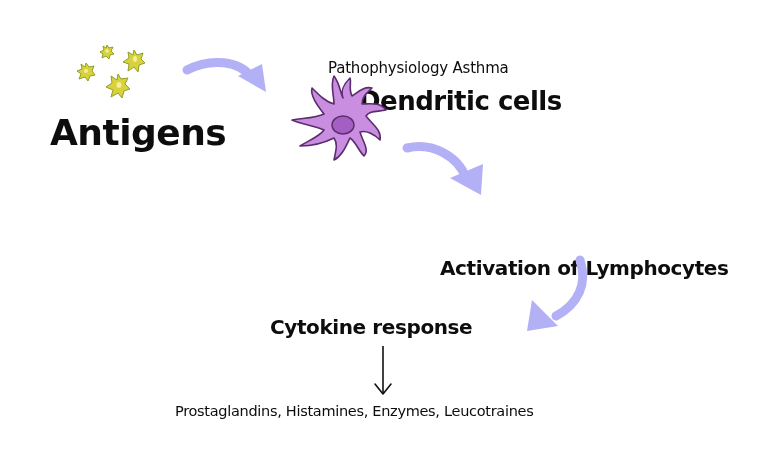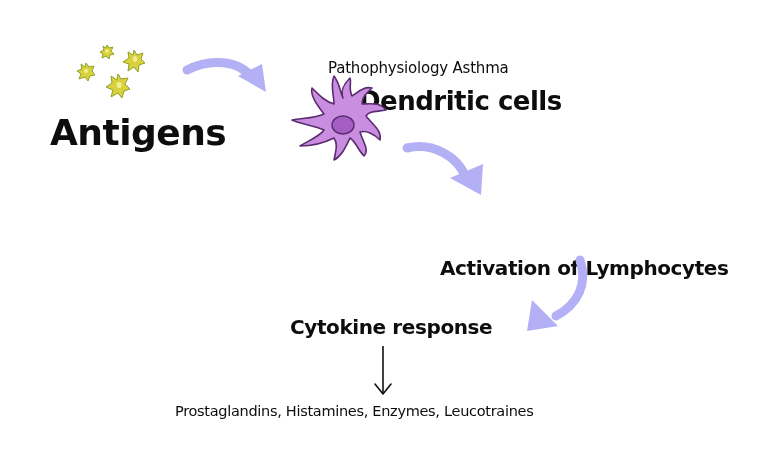--- a/index.html
+++ b/index.html
@@ -3,21 +3,21 @@
 <meta charset="utf-8">
 <style>
   html, body { margin:0; padding:0; background:#ffffff; }
   body { width:768px; height:469px; position:relative; overflow:hidden;
          font-family:"DejaVu Sans", sans-serif; color:#0d0d0d; }
   .abs { position:absolute; }
   .title { left:328px; top:19px; font-size:15px; font-weight:normal; white-space:nowrap; letter-spacing:-0.2px;margin-top:40px; }
   .dendritic-label { left:359px; top:49px; font-size:26px; font-weight:bold; white-space:nowrap; letter-spacing:-0.5px;margin-top:37px; }
   .antigens-label { left:50px; top:112px; font-size:36px; font-weight:bold; white-space:nowrap; letter-spacing:-0.5px; }
   .activation-label { left:440px; top:212px; font-size:20px; font-weight:bold; white-space:nowrap; letter-spacing:-0.4px;margin-top:44px; }
-  .cytokine-label { left:270px; top:315px; font-size:20px; font-weight:bold; white-space:nowrap; letter-spacing:-0.4px;margin-left:20px; }
+  .cytokine-label { left:270px; top:315px; font-size:20px; font-weight:bold; white-space:nowrap; letter-spacing:-0.4px; }
   .products-label { left:175px; top:403px; font-size:14.5px; font-weight:normal; white-space:nowrap; letter-spacing:-0.3px; }
   svg.art { position:absolute; left:0; top:0; }
 </style>
 </head>
 <body>
 
 <div class="abs title">Pathophysiology Asthma</div>
 <div class="abs dendritic-label">Dendritic cells</div>
 <div class="abs antigens-label">Antigens</div>
 <div class="abs activation-label">Activation of Lymphocytes</div>

